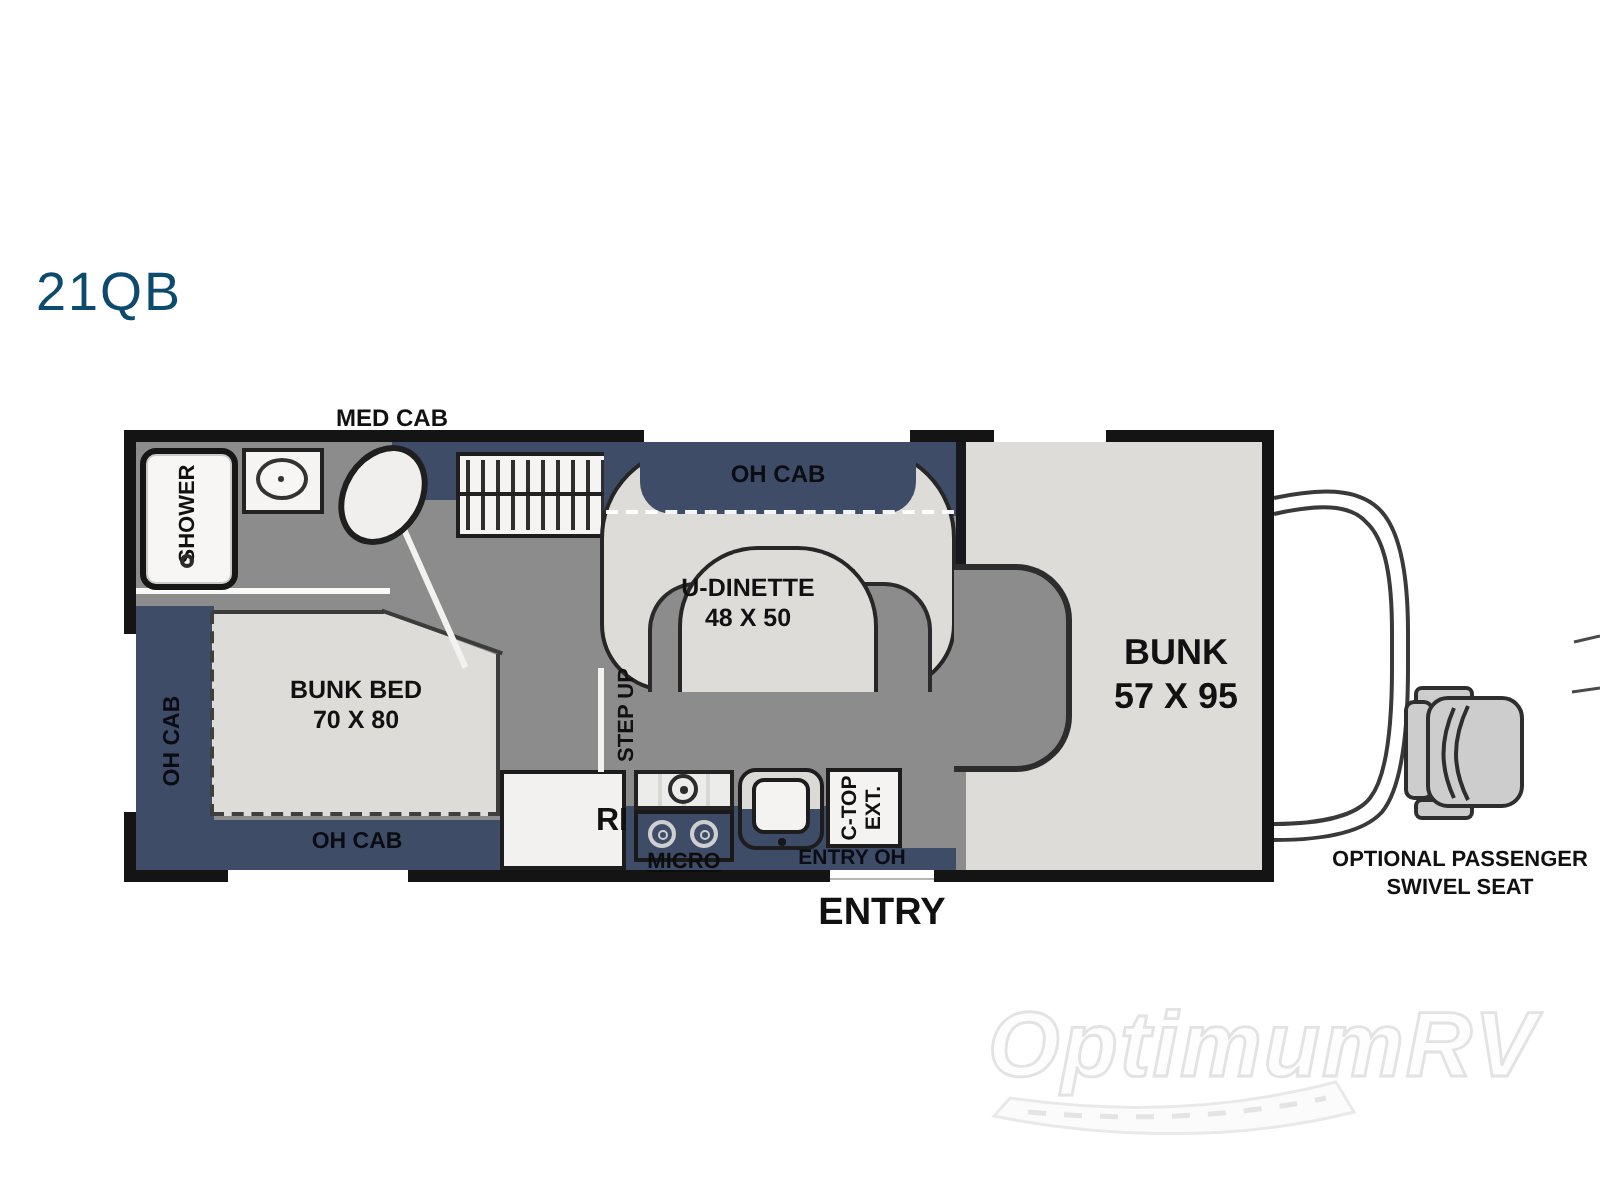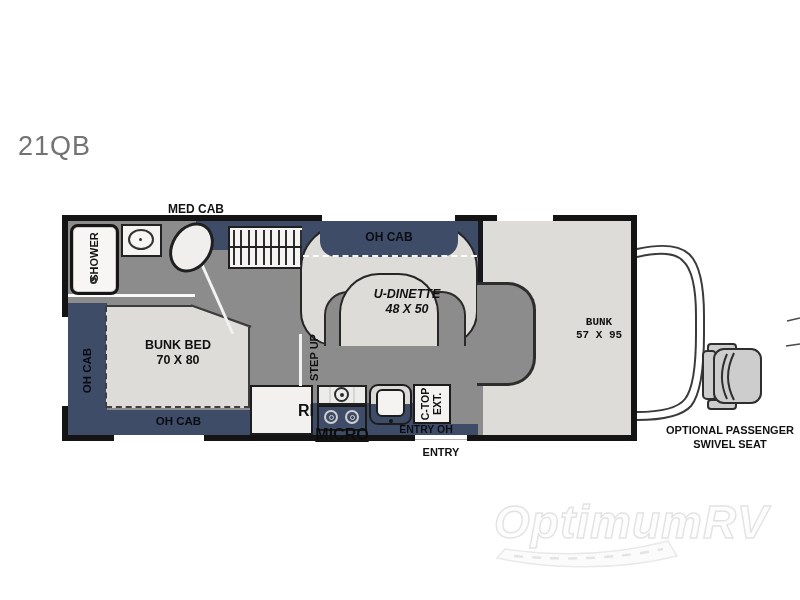--- a/index.html
+++ b/index.html
@@ -39,24 +39,24 @@
       <path d="M734,353 C726,370 726,384 734,400" fill="none"></path>
     </g>
 
     <g>
       <text x="494" y="538" font-size="46" font-style="italic" font-weight="bold" fill="#fdfdfd" stroke="#e3e3e3" stroke-width="1.4" letter-spacing="1">OptimumRV</text>
       <path d="M505,549 C560,557 615,555 668,541 L677,556 C610,573 540,567 497,558 Z" fill="#fbfbfb" stroke="#e9e9e9" stroke-width="1.5"></path>
       <path d="M514,556 C570,561 620,558 663,549" stroke="#e4e4e4" stroke-width="2.5" stroke-dasharray="9 9" fill="none"></path>
     </g>
   </svg>
 
-  <div class="abs" style="left:18px;top:131px;font-size:27px;color:#737373;letter-spacing:1px;text-align:right;">21QB</div>
+  <div class="abs" style="left:18px;top:131px;font-size:27px;color:#0c4a6e;letter-spacing:1px;text-align:right;">21QB</div>
 
   <div class="abs lbl" style="left:146px;top:202px;width:100px;font-size:12px;">MED CAB</div>
-  <div class="abs lbl" style="left:386px;top:446px;width:110px;font-size:11px;">ENTRY</div>
+  <div class="abs lbl" style="left:386px;top:446px;width:110px;font-size:19px;">ENTRY</div>
   <div class="abs lbl" style="left:650px;top:423px;width:160px;font-size:11px;line-height:1.3;">
     <div>OPTIONAL PASSENGER</div>
     <div>SWIVEL SEAT</div>
   </div>
 
   <div class="abs" style="left:62px;top:215px;width:575px;height:226px;border:6px solid var(--border);background:var(--floor);"></div>
 
   <div class="abs navy" style="left:68px;top:303px;width:39px;height:132px;"></div>
   <div class="abs navy" style="left:107px;top:410px;width:143px;height:25px;"></div>
 
@@ -93,45 +93,45 @@
   <div class="abs" style="left:128px;top:229px;width:26px;height:21px;border:2px solid #333;border-radius:50%;background:#f7f6f4;"></div>
   <div class="abs" style="left:139px;top:238px;width:3px;height:3px;background:#333;border-radius:50%;"></div>
 
   <div class="abs navy" style="left:302px;top:221px;width:176px;height:37px;"></div>
   <div class="abs surf" style="left:300px;top:223px;width:178px;height:123px;border:2.5px solid #262626;border-radius:46px 46px 34px 34px;"></div>
   <div class="abs" style="left:324px;top:291px;width:142px;height:55px;background:var(--floor);border:2.5px solid #2a2a2a;border-bottom:none;border-radius:24px 24px 0 0;"></div>
   <div class="abs surf" style="left:339px;top:273px;width:100px;height:73px;border:2.5px solid #262626;border-bottom:none;border-radius:40px 40px 0 0;"></div>
   <div class="abs navy" style="left:320px;top:221px;width:138px;height:36px;border-radius:0 0 16px 16px;"></div>
   <div class="abs lbl" style="left:320px;top:230px;width:138px;font-size:12px;color:#0b0d12;">OH CAB</div>
   <div class="abs" style="left:303px;top:255px;width:174px;height:0;border-top:2.5px dashed rgba(255,255,255,0.95);"></div>
-  <div class="abs lbl" style="left:357px;top:287px;width:100px;font-size:12.5px;font-style:italic;">
+  <div class="abs lbl" style="left:324px;top:287px;width:100px;font-size:12.5px;">
     <div>U-DINETTE</div>
     <div>48 X 50</div>
   </div>
 
   <div class="abs surf" style="left:483px;top:221px;width:148px;height:214px;"></div>
   <div class="abs" style="left:478px;top:221px;width:5px;height:63px;background:#16181d;"></div>
   <div class="abs" style="left:477px;top:282px;width:59px;height:104px;background:var(--floor);border:3px solid #2d2d2d;border-left:none;border-radius:0 28px 28px 0;"></div>
-  <div class="abs lbl" style="left:544px;top:316px;width:110px;font-size:11px;font-family:Liberation Mono, monospace;">
+  <div class="abs lbl" style="left:533px;top:316px;width:110px;font-size:18px;">
     <div>BUNK</div>
     <div>57 X 95</div>
   </div>
 
   <div class="abs" style="left:250px;top:385px;width:63px;height:50px;background:#f2f1ef;border:2px solid #1c1c1c;"></div>
   <div class="abs lbl" style="left:250px;top:401px;width:63px;font-size:16px;padding-left:48px;">REF</div>
   <div class="abs navy" style="left:313px;top:403px;width:102px;height:32px;"></div>
   <div class="abs" style="left:317px;top:385px;width:50px;height:20px;border:2px solid #222;background:#ececea repeating-linear-gradient(90deg,transparent 0 10px,#d8d7d4 10px 12px);"></div>
   <div class="abs" style="left:334px;top:387px;width:15px;height:15px;border:2px solid #2c2c2c;border-radius:50%;background:#ececea;"></div>
   <div class="abs" style="left:340px;top:393px;width:4px;height:4px;background:#2c2c2c;border-radius:50%;"></div>
   <div class="abs" style="left:317px;top:405px;width:50px;height:26px;border:2px solid #1a1a1a;background:var(--navy);"></div>
   <div class="abs" style="left:324px;top:410px;width:14px;height:14px;border:2px solid #cfcfcf;border-radius:50%;"></div>
   <div class="abs" style="left:329px;top:415px;width:5px;height:5px;border:1.5px solid #cfcfcf;border-radius:50%;"></div>
   <div class="abs" style="left:345px;top:410px;width:14px;height:14px;border:2px solid #cfcfcf;border-radius:50%;"></div>
   <div class="abs" style="left:350px;top:415px;width:5px;height:5px;border:1.5px solid #cfcfcf;border-radius:50%;"></div>
-  <div class="abs lbl" style="left:314px;top:425px;width:56px;font-size:16px;color:#0d0d0d;text-decoration:underline;">MICRO</div>
+  <div class="abs lbl" style="left:314px;top:425px;width:56px;font-size:11px;color:#0d0d0d;text-decoration:underline;">MICRO</div>
   <div class="abs" style="left:369px;top:384px;width:43px;height:41px;border:2.5px solid #1d1d1d;border-radius:9px;background:linear-gradient(180deg,#dbdad7 0 50%,var(--navy) 50% 100%);"></div>
   <div class="abs" style="left:376px;top:389px;width:29px;height:28px;border:2.5px solid #1d1d1d;border-radius:6px;background:#f4f3f1;"></div>
   <div class="abs" style="left:389px;top:419px;width:4px;height:4px;background:#14161c;border-radius:50%;"></div>
   <div class="abs" style="left:413px;top:384px;width:38px;height:40px;background:#f4f3f1;border:2px solid #1c1c1c;"></div>
   <div class="abs lbl vlbl" style="left:409px;top:392px;width:46px;height:24px;font-size:10.5px;line-height:1.1;">
     <div>C-TOP</div>
     <div>EXT.</div>
   </div>
   <div class="abs navy" style="left:410px;top:424px;width:68px;height:11px;"></div>
   <div class="abs lbl" style="left:392px;top:424px;width:68px;font-size:10.5px;line-height:11px;color:#0b0d12;">ENTRY OH</div>

